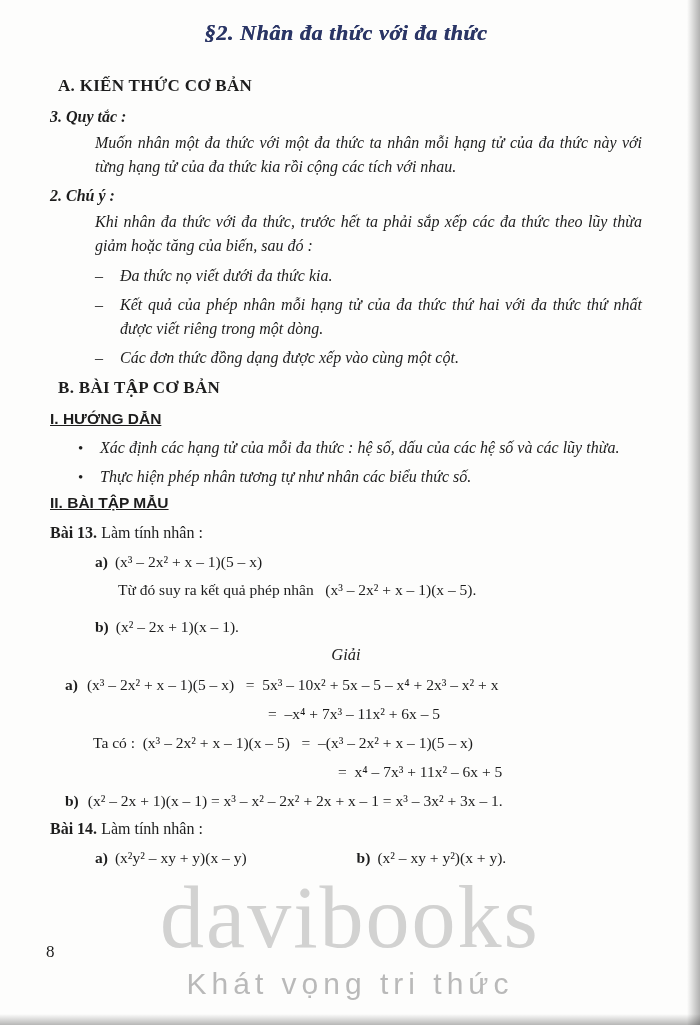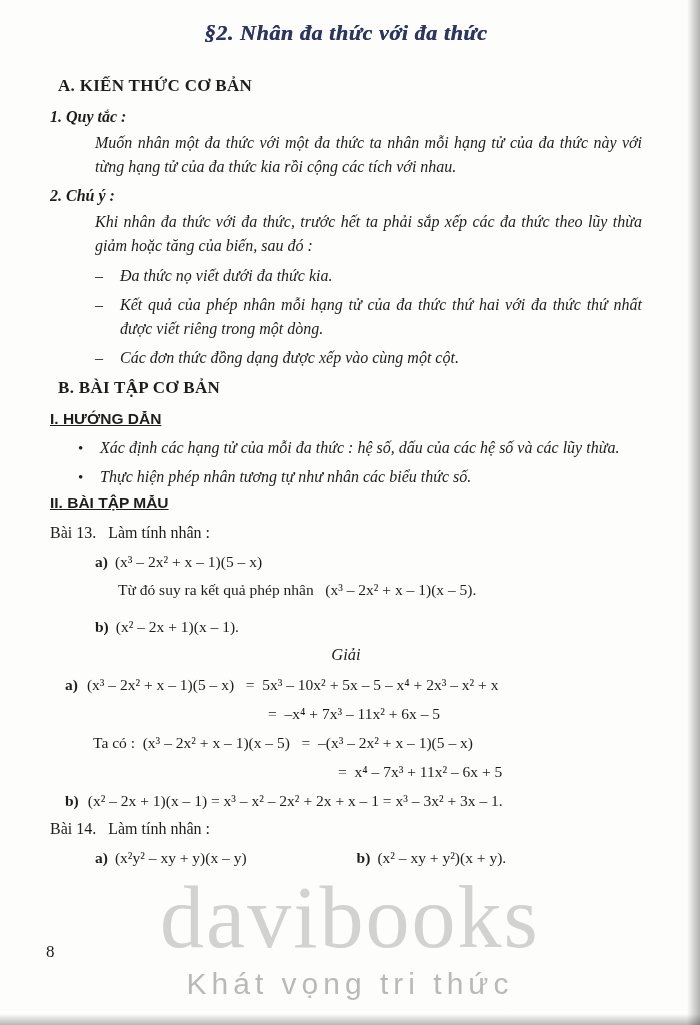--- a/index.html
+++ b/index.html
@@ -49,21 +49,21 @@
 
   .dash-item { display:flex; margin-left:45px; margin-bottom:5px; }
   .dash-item .marker { width:25px; flex-shrink:0; font-style:italic; font-size:16px; line-height:24px; }
   .dash-item .itxt { font-style:italic; font-size:16px; line-height:24px; text-align:justify; }
 
   .bullet-item { display:flex; margin-left:28px; margin-bottom:5px; }
   .bullet-item .marker { width:22px; flex-shrink:0; font-size:15px; line-height:24px; }
   .bullet-item .itxt { font-style:italic; font-size:16px; line-height:24px; text-align:justify; }
 
   .prob-head { font-size:16px; line-height:24px; margin-bottom:5px; }
-  .prob-head .plabel { font-weight:normal; margin-right:12px; }
+  .prob-head .plabel { font-weight:bold; margin-right:4px; }
 
   .math { white-space:pre-wrap; font-size:15.5px; }
 
   .stmt-line { margin-left:45px; margin-bottom:4px; line-height:24px; }
   .stmt-line .lbl { font-weight:bold; margin-right:7px; font-size:15.5px; }
   .stmt-note { margin-left:68px; margin-bottom:13px; line-height:24px; }
   .stmt-last { margin-bottom:6px; }
 
   .giai { text-align:center; font-weight:normal; font-style:italic; font-size:16.5px; margin:4px 0 7px 0; }
 
@@ -98,21 +98,21 @@
 
   <div class="watermark">davibooks</div>
   <div class="watermark-sub">Khát vọng tri thức</div>
 
   <div class="content">
 
     <div class="title">§2. Nhân đa thức với đa thức</div>
 
     <div class="heading-serif">A. KIẾN THỨC CƠ BẢN</div>
 
-    <div class="sub-label">1. Quy tắc :</div>
+    <div class="sub-label">3. Quy tắc :</div>
     <p class="para">Muốn nhân một đa thức với một đa thức ta nhân mỗi hạng tử của đa thức này với từng hạng tử của đa thức kia rồi cộng các tích với nhau.</p>
 
     <div class="sub-label">2. Chú ý :</div>
     <p class="para para2">Khi nhân đa thức với đa thức, trước hết ta phải sắp xếp các đa thức theo lũy thừa giảm hoặc tăng của biến, sau đó :</p>
 
     <div class="dash-item">
       <span class="marker">–</span>
       <span class="itxt">Đa thức nọ viết dưới đa thức kia.</span>
     </div>
     <div class="dash-item">

